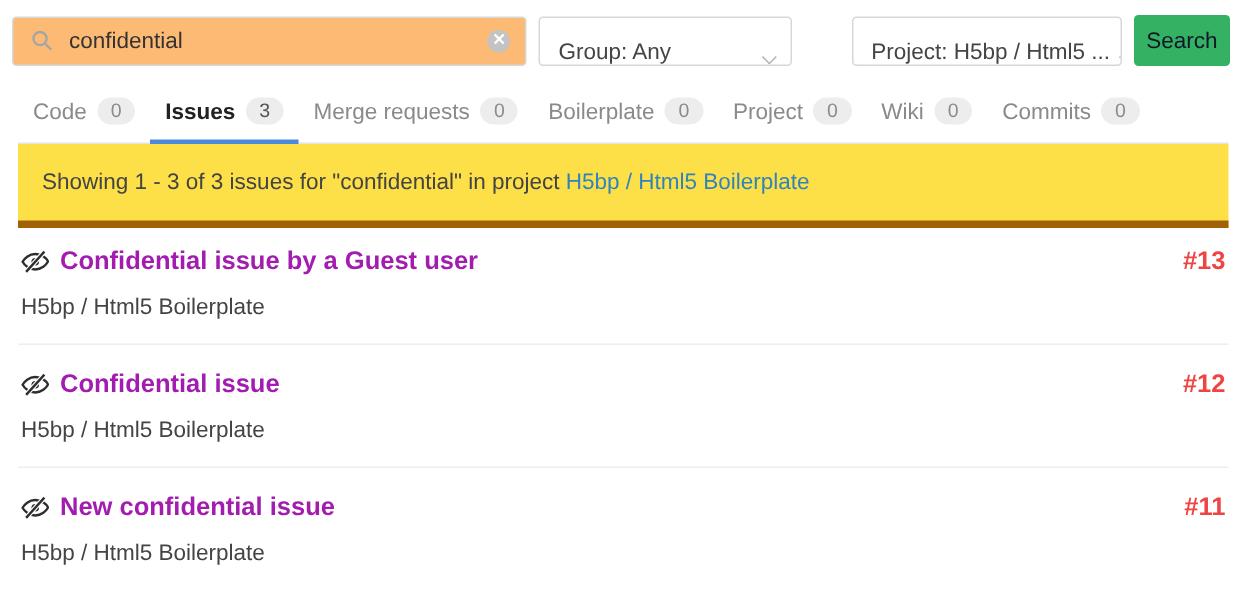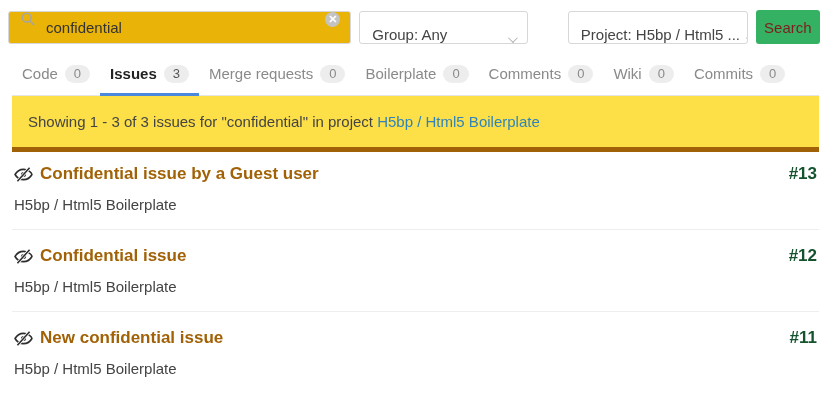--- a/index.html
+++ b/index.html
@@ -12,24 +12,24 @@
   }
 
   
   .top-bar {
     display: flex; align-items: center;
     padding: 10px 15px 9px 8px;
   }
   .search-box {
     width: 360px; height: 33px;
     border: 1px solid #d7d7d7; border-radius: 3px;
-    display: flex; 
+    display: flex; align-items: center;
     padding: 0 10px 0 12px;
     margin-right: 8px;
-    background: #eab308;
+    background: #fdba74;
   }
   .search-box input {
     border: none; outline: none; flex: 1;
     font-size: 15px; color: #333;
     font-family: inherit;
     margin-left: 9px; min-width: 0;
     background: transparent;
   }
   .clear-btn {
     width: 15px; height: 15px; border-radius: 50%;
@@ -52,34 +52,34 @@
   .dropdown-project{ width: 188px; margin-left: 32px; }
   .chevron {
     width: 7px; height: 7px;
     border-right: 1.5px solid #b5b5b5;
     border-bottom: 1.5px solid #b5b5b5;
     transform: rotate(45deg) translateY(-2px);
     flex: 0 0 auto; margin-left: 6px;
   }
   .search-btn {
     width: 67px; height: 34px;
-    background: #35b164; color: #7f1d1d;
+    background: #35b164; color: #0f172a;
     border: none; border-radius: 3px;
     font-size: 15px; font-family: inherit;
     cursor: pointer;
   }
 
   
   .tabs {
     display: flex;
     margin: 0 16px 0 12px;
     border-bottom: 1px solid #e5e5e5;
   }
   .tab {
-    display: flex; align-items: flex-start; gap: 7px;
+    display: flex; align-items: center; gap: 7px;
     padding: 12px 10px 10px;
     font-size: 15px; color: #8a8a8a;
     border-bottom: 3px solid transparent;
     margin-bottom: -1px;
     cursor: pointer; white-space: nowrap;
   }
   .tab .badge {
     background: #ededed; color: #8a8a8a;
     border-radius: 10px;
     padding: 1px 9px 2px;
@@ -100,24 +100,24 @@
 
   
   .results { margin: 0 16px 0 12px; }
   .result { padding: 16px 2px; border-bottom: 1px solid #eee; }
   .result:first-child { padding-top: 12px; }
   .result:last-child { border-bottom: none; }
   .result-head { display: flex; align-items: center; }
   .eye-icon { display: inline-flex; margin-right: 7px; flex: 0 0 auto; }
   .result-title {
     font-size: 17px; font-weight: 700;
-    color: #a16207; text-decoration: none;
+    color: #a21caf; text-decoration: none;
     cursor: pointer; flex: 1;
   }
-  .result-id { font-size: 17px; font-weight: 700; color: #14532d; margin-left: 10px; }
+  .result-id { font-size: 17px; font-weight: 700; color: #ef4444; margin-left: 10px; }
   .result-desc, .result-project { margin-top: 12px; font-size: 15px; color: #444; }
   .result-desc:empty { display: none; }
 </style>
 </head>
 <body>
 
 <div class="top-bar">
   <div class="search-box">
     <svg width="14" height="14" viewBox="0 0 16 16">
       <circle cx="6.5" cy="6.5" r="5" fill="none" stroke="#a5a5a5" stroke-width="1.8"></circle>
@@ -151,21 +151,21 @@
   </div>
   <div class="tab">
     <span>Merge requests</span>
     <span class="badge">0</span>
   </div>
   <div class="tab">
     <span>Boilerplate</span>
     <span class="badge">0</span>
   </div>
   <div class="tab">
-    <span>Comments</span>
+    <span>Project</span>
     <span class="badge">0</span>
   </div>
   <div class="tab">
     <span>Wiki</span>
     <span class="badge">0</span>
   </div>
   <div class="tab">
     <span>Commits</span>
     <span class="badge">0</span>
   </div>

